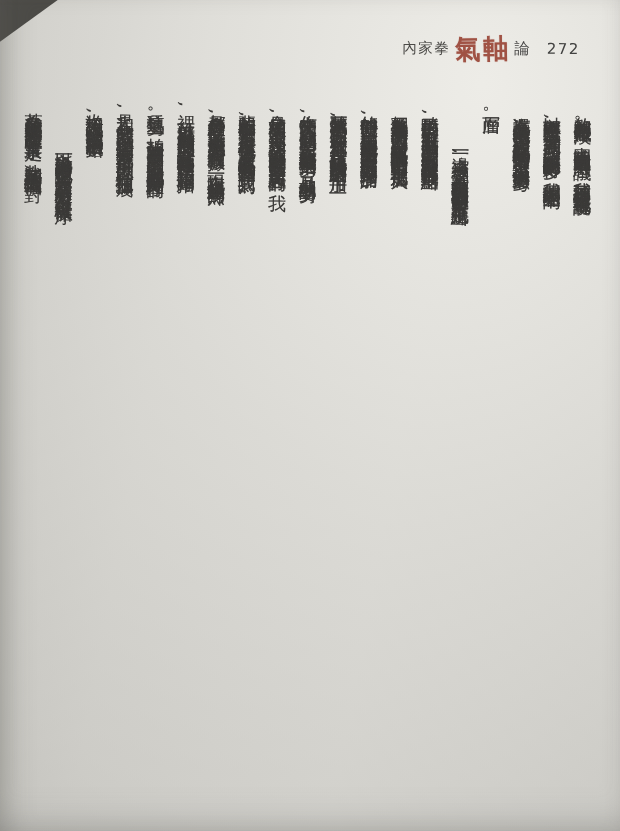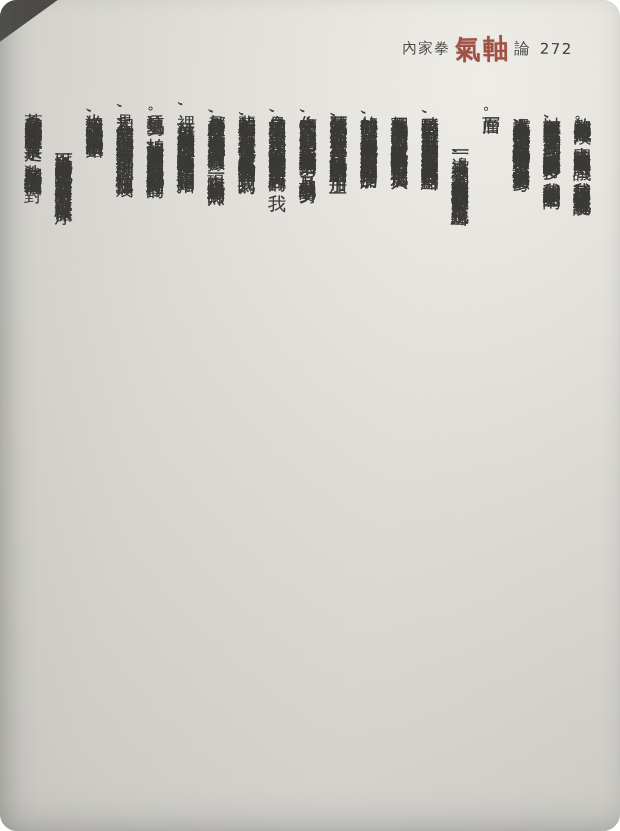--- a/index.html
+++ b/index.html
@@ -8,21 +8,20 @@
     width:620px;height:831px;
     overflow:hidden;
     background:
       radial-gradient(145% 125% at 78% 10%,
         rgba(238,237,232,0.95) 0%,
         rgba(219,218,213,0.75) 42%,
         rgba(196,195,190,0.55) 78%,
         rgba(176,175,170,0.55) 100%),
       linear-gradient(100deg,#c7c6c1 0%,#d8d7d2 28%,#deddd8 62%,#cfcec9 100%);
     font-family:"DejaVu Serif", serif;
-    border-radius:17px;
   }
   .page::after{ 
     content:"";position:absolute;inset:0;pointer-events:none;
     box-shadow:
       inset 22px 0 28px -16px rgba(92,91,88,0.38),
       inset 0 -26px 34px -20px rgba(110,109,106,0.35),
       inset -10px 0 20px -14px rgba(120,119,116,0.18);
   }
   .corner-dark{ 
     position:absolute;top:-6px;left:-6px;width:72px;height:52px;
@@ -42,21 +41,21 @@
   .series-title{font-size:14.5px;letter-spacing:1.5px;color:#4b4a47;}
   .seal-title{
     font-size:25px;font-weight:700;letter-spacing:3px;
     margin:0 3px 0 5px;
     transform:rotate(-1.5deg) scaleY(1.08);
     text-shadow:0 0 1px rgba(158,74,60,0.55);
     opacity:.95;
   }
   .title-suffix{font-size:15.5px;color:#474645;letter-spacing:1px;}
   .page-number{
-    font-size:15px;margin-left:9px;color:#424241;
+    font-size:15px;margin-left:16px;color:#424241;
     font-family:"DejaVu Sans", sans-serif;letter-spacing:1.5px;
   }
 
   
   .text-block{
     position:absolute;top:101px;right:30px;
     width:578px;height:730px;
     writing-mode:vertical-rl;
     overflow:hidden;
     font-size:18px;

